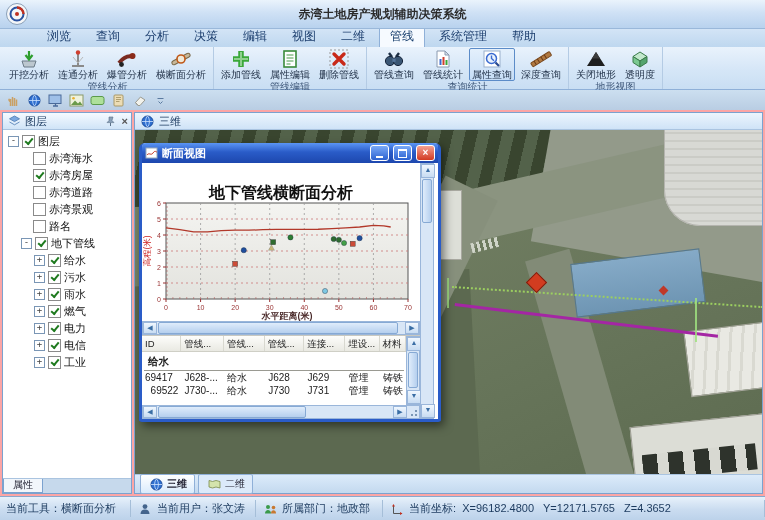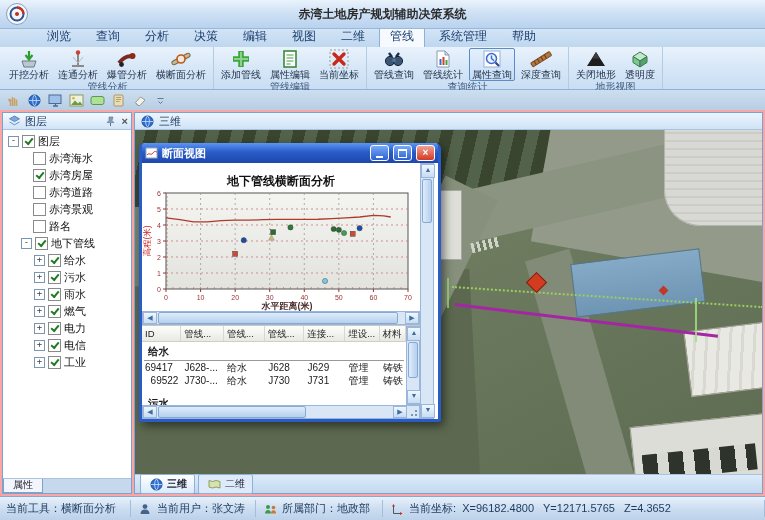--- a/index.html
+++ b/index.html
@@ -96,21 +96,21 @@
   .dlg-title{height:20px;background:linear-gradient(#5b95f5,#2a5cc8 45%,#1d47ae);border-radius:4px 4px 0 0;
              display:flex;align-items:center;color:#fff;font-weight:bold;font-size:11px;padding:0 3px;gap:4px;}
   .dlg-title .spacer{flex:1;}
   .dlg-btn{width:17px;height:14px;border:1px solid #fff;border-radius:3px;background:linear-gradient(#79a9f8,#2c62d0);
            display:flex;align-items:center;justify-content:center;color:#fff;font-size:10px;font-weight:bold;line-height:10px;}
   .dlg-btn.close{background:linear-gradient(#f3a092,#d23a22);}
   .glyph-min{display:block;width:7px;height:0;border-bottom:2px solid #fff;margin-top:7px;}
   .glyph-max{display:block;width:7px;height:6px;border:1px solid #fff;border-top:2px solid #fff;}
   .dlg-client{position:absolute;left:0;right:0;top:20px;bottom:0;display:flex;background:#fff;}
   .dlg-main{width:278px;flex:0 0 278px;display:flex;flex-direction:column;}
-  .chart-title{height:16px;flex:0 0 16px;text-align:center;font-weight:bold;font-size:12px;color:#111;padding-top:10px;}
+  .chart-title{height:16px;flex:0 0 16px;text-align:center;font-weight:bold;font-size:16px;color:#111;padding-top:20px;}
   .chart-holder{height:122px;flex:0 0 122px;}
   
   .hscroll{height:12px;flex:0 0 12px;background:#d8e6f6;border:1px solid #9ab6da;display:flex;align-items:stretch;}
   .sarrow{width:12px;flex:0 0 12px;background:linear-gradient(#f0f7fe,#c8dcf2);border:1px solid #9ab6da;
           color:#3a6ea5;font-size:7px;line-height:10px;text-align:center;}
   .strack{flex:1;position:relative;}
   .sthumb{position:absolute;left:1px;top:0;bottom:0;width:62%;background:linear-gradient(#dfecfb,#b5cfee);
           border:1px solid #86a9d4;border-radius:2px;}
   .sthumb.full{width:96%;}
   .vscroll{width:12px;flex:0 0 12px;background:#d8e6f6;border:1px solid #9ab6da;display:flex;flex-direction:column;}
@@ -227,21 +227,21 @@
             </span>
             <span class="rlabel">属性编辑</span>
           </div>
           <div class="rbtn">
             <span class="ricon">
               <svg width="22" height="20">
                 <rect x="2" y="1" width="18" height="18" fill="none" stroke="#999" stroke-dasharray="2,2"></rect>
                 <path d="M6 5l10 10M16 5L6 15" stroke="#c82818" stroke-width="3.4" stroke-linecap="round"></path>
               </svg>
             </span>
-            <span class="rlabel">当前坐标</span>
+            <span class="rlabel">删除管线</span>
           </div>
         </div>
         <div class="rgroup-label">管线编辑</div>
       </div>
       <div class="rgroup">
         <div class="rbuttons">
           <div class="rbtn">
             <span class="ricon">
               <svg width="22" height="20">
                 <path d="M6 4l3 4M16 4l-3 4" stroke="#1c2e44" stroke-width="2.4"></path>

